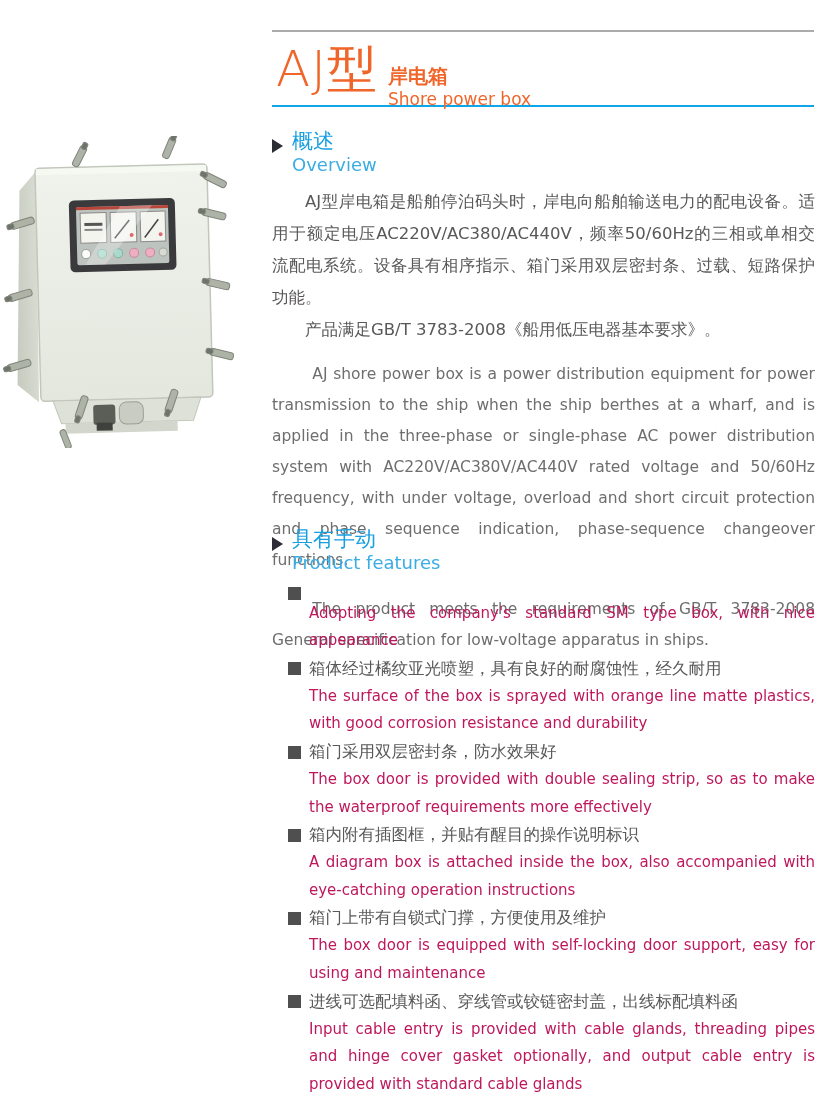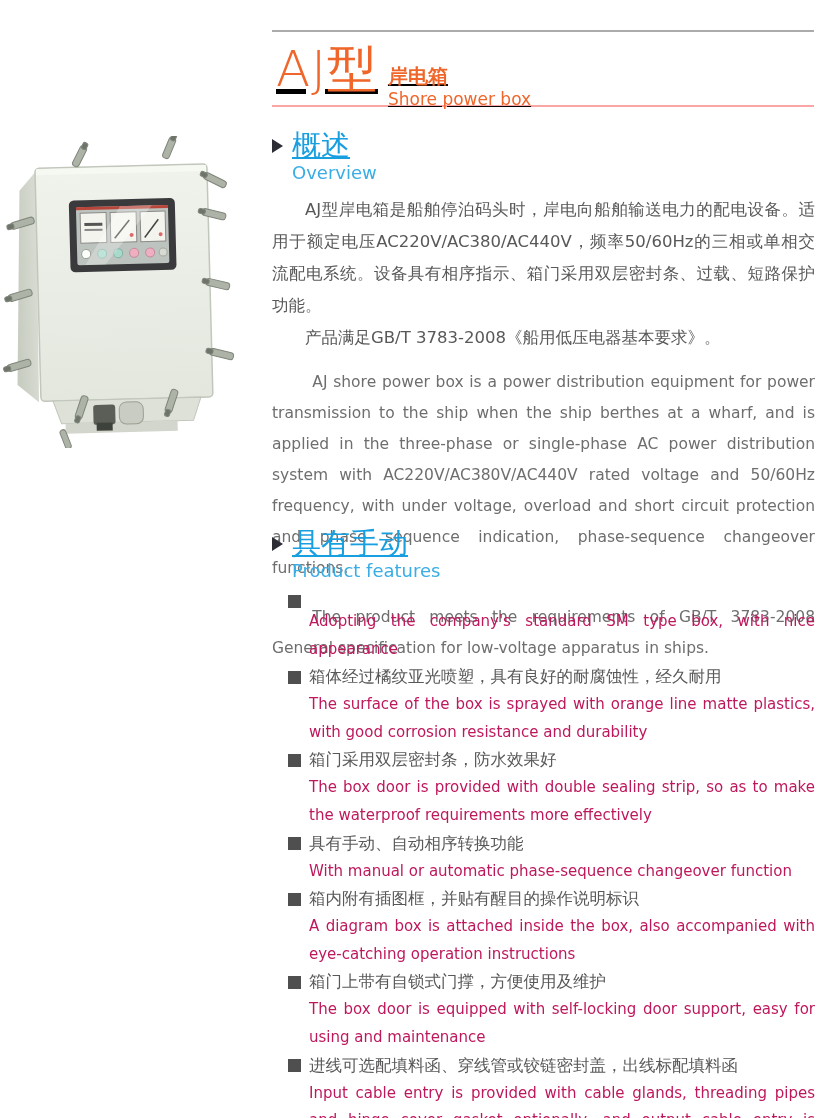--- a/index.html
+++ b/index.html
@@ -6,22 +6,22 @@
   html,body { background:#ffffff; }
   body { font-family:"DejaVu Sans","Liberation Sans",sans-serif; }
   .page {
     position:relative; width:830px; height:1118px; background:#ffffff;
     overflow:hidden; margin:0 auto;
   }
 
   
   .header {
     position:absolute; left:272px; top:30px; width:542px; height:77px;
-    border-top:2px solid #ababab; border-bottom:2px solid #fca5a5;
-    display:flex; align-items:center; gap:10px;text-decoration:underline;
+    border-top:2px solid #ababab; border-bottom:2px solid #0ea5e9;
+    display:flex; align-items:center; gap:10px;
   }
   .model {
     color:#f0662a; font-size:50px; font-weight:200; letter-spacing:1px;
     line-height:1; padding-left:4px;
   }
   .title-stack { display:flex; flex-direction:column; justify-content:center; }
   .title-cn { color:#f0662a; font-size:20px; font-weight:bold; line-height:1.3;margin-top:36px; }
   .title-en { color:#f0662a; font-size:17px; line-height:1.25; }
 
   
@@ -29,21 +29,21 @@
 
   
   .sec { position:absolute; left:272px; width:543px; }
   .sec-head { display:flex; align-items:flex-start; gap:9px; }
   .tri {
     width:0; height:0; margin-top:9px;
     border-left:11px solid #2d2d36;
     border-top:7px solid transparent;
     border-bottom:7px solid transparent;
   }
-  .h-cn { color:#189fe0; font-size:29px; font-weight:500; line-height:1.05;text-decoration:underline; }
+  .h-cn { color:#189fe0; font-size:21px; font-weight:500; line-height:1.05; }
   .h-en { color:#39ade4; font-size:18px; line-height:1.2; margin-top:2px; }
 
   .overview { top:130px; }
   .p-cn {
     color:#595757; font-size:16.5px; line-height:32px;
     text-align:justify; text-indent:2em;
   }
   .p-cn-first { margin-top:10px; }
   .p-en {
     color:#6e6e6e; font-size:15.5px; line-height:31px;
@@ -223,27 +223,20 @@
       <li>
         <div class="f-cn">
             <span class="sq"></span>
             <span>箱门采用双层密封条，防水效果好</span>
           </div>
         <div class="f-en">The box door is provided with double sealing strip, so as to make the waterproof requirements more effectively</div>
       </li>
       <li>
         <div class="f-cn">
             <span class="sq"></span>
-            <span>具有手动、自动相序转换功能</span>
-          </div>
-        <div class="f-en">With manual or automatic phase-sequence changeover function</div>
-      </li>
-      <li>
-        <div class="f-cn">
-            <span class="sq"></span>
             <span>箱内附有插图框，并贴有醒目的操作说明标识</span>
           </div>
         <div class="f-en">A diagram box is attached inside the box, also accompanied with eye-catching operation instructions</div>
       </li>
       <li>
         <div class="f-cn">
             <span class="sq"></span>
             <span>箱门上带有自锁式门撑，方便使用及维护</span>
           </div>
         <div class="f-en">The box door is equipped with self-locking door support, easy for using and maintenance</div>

